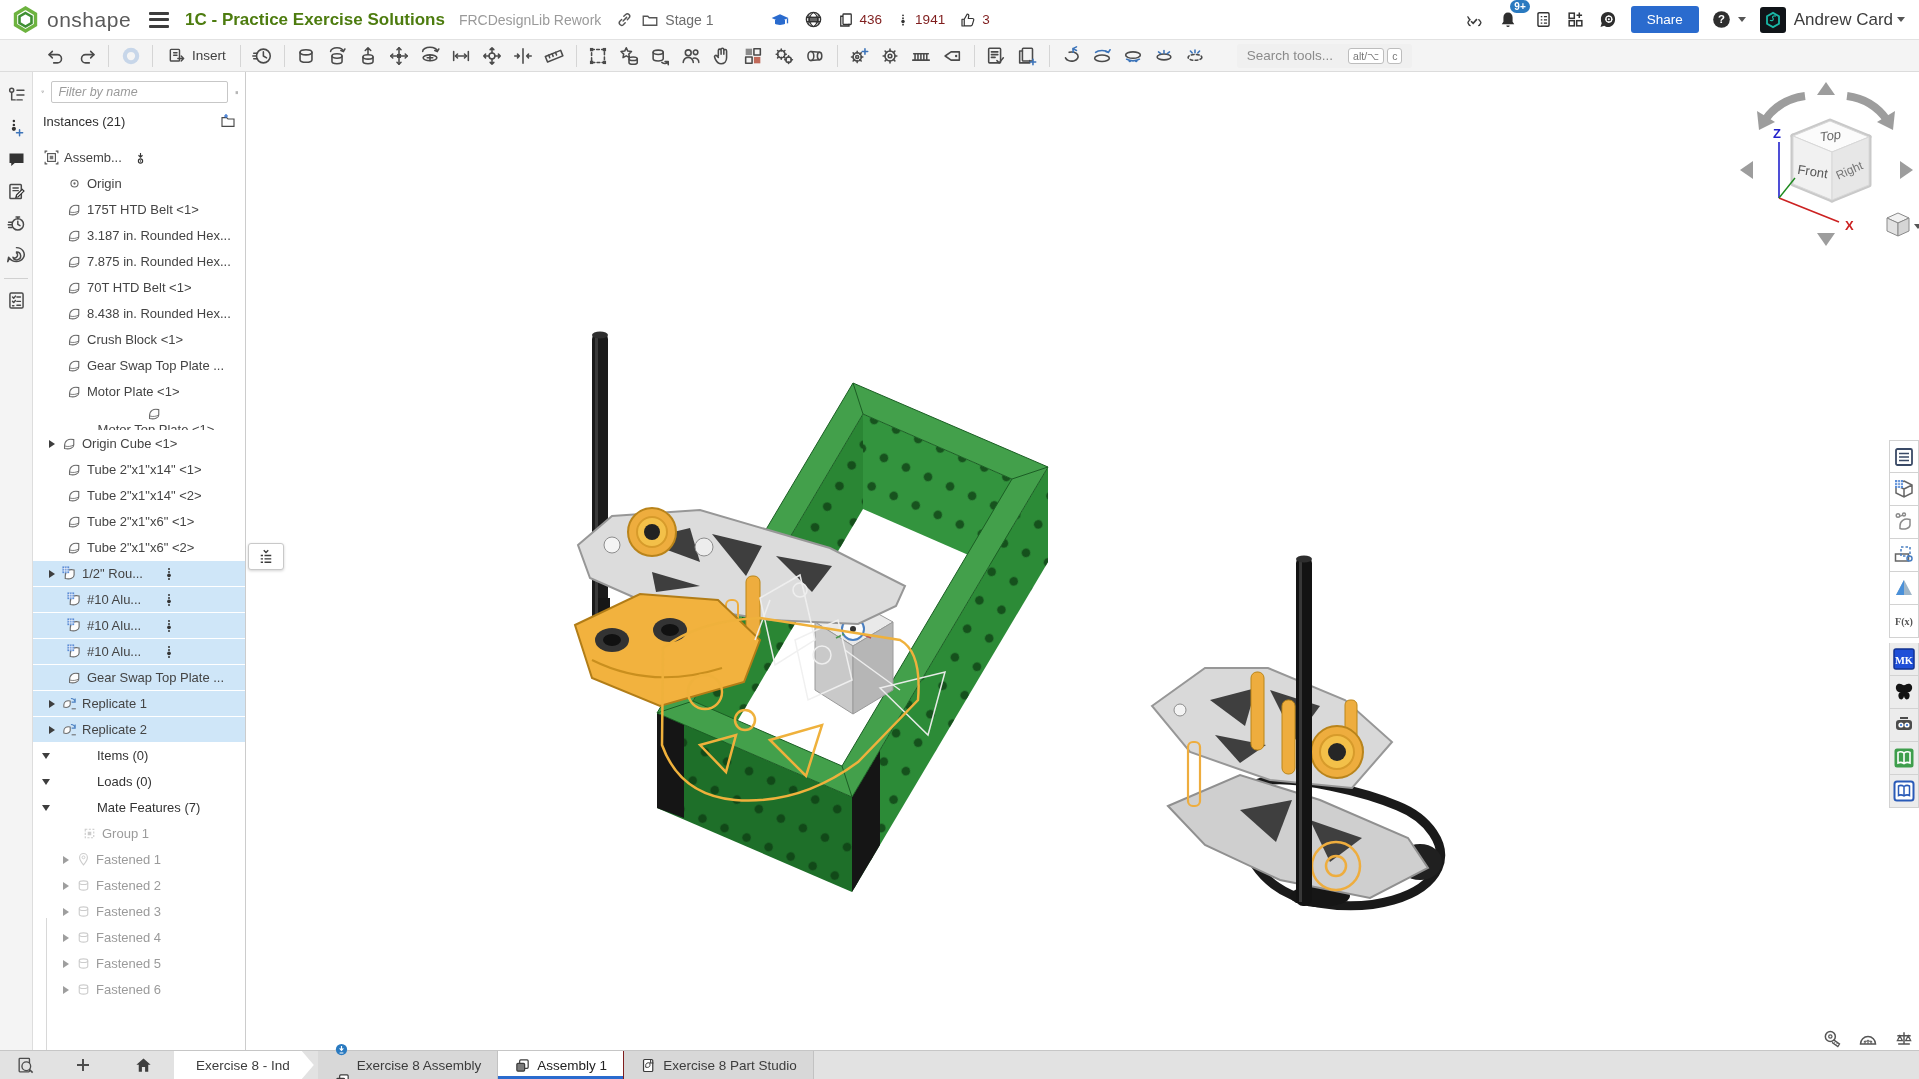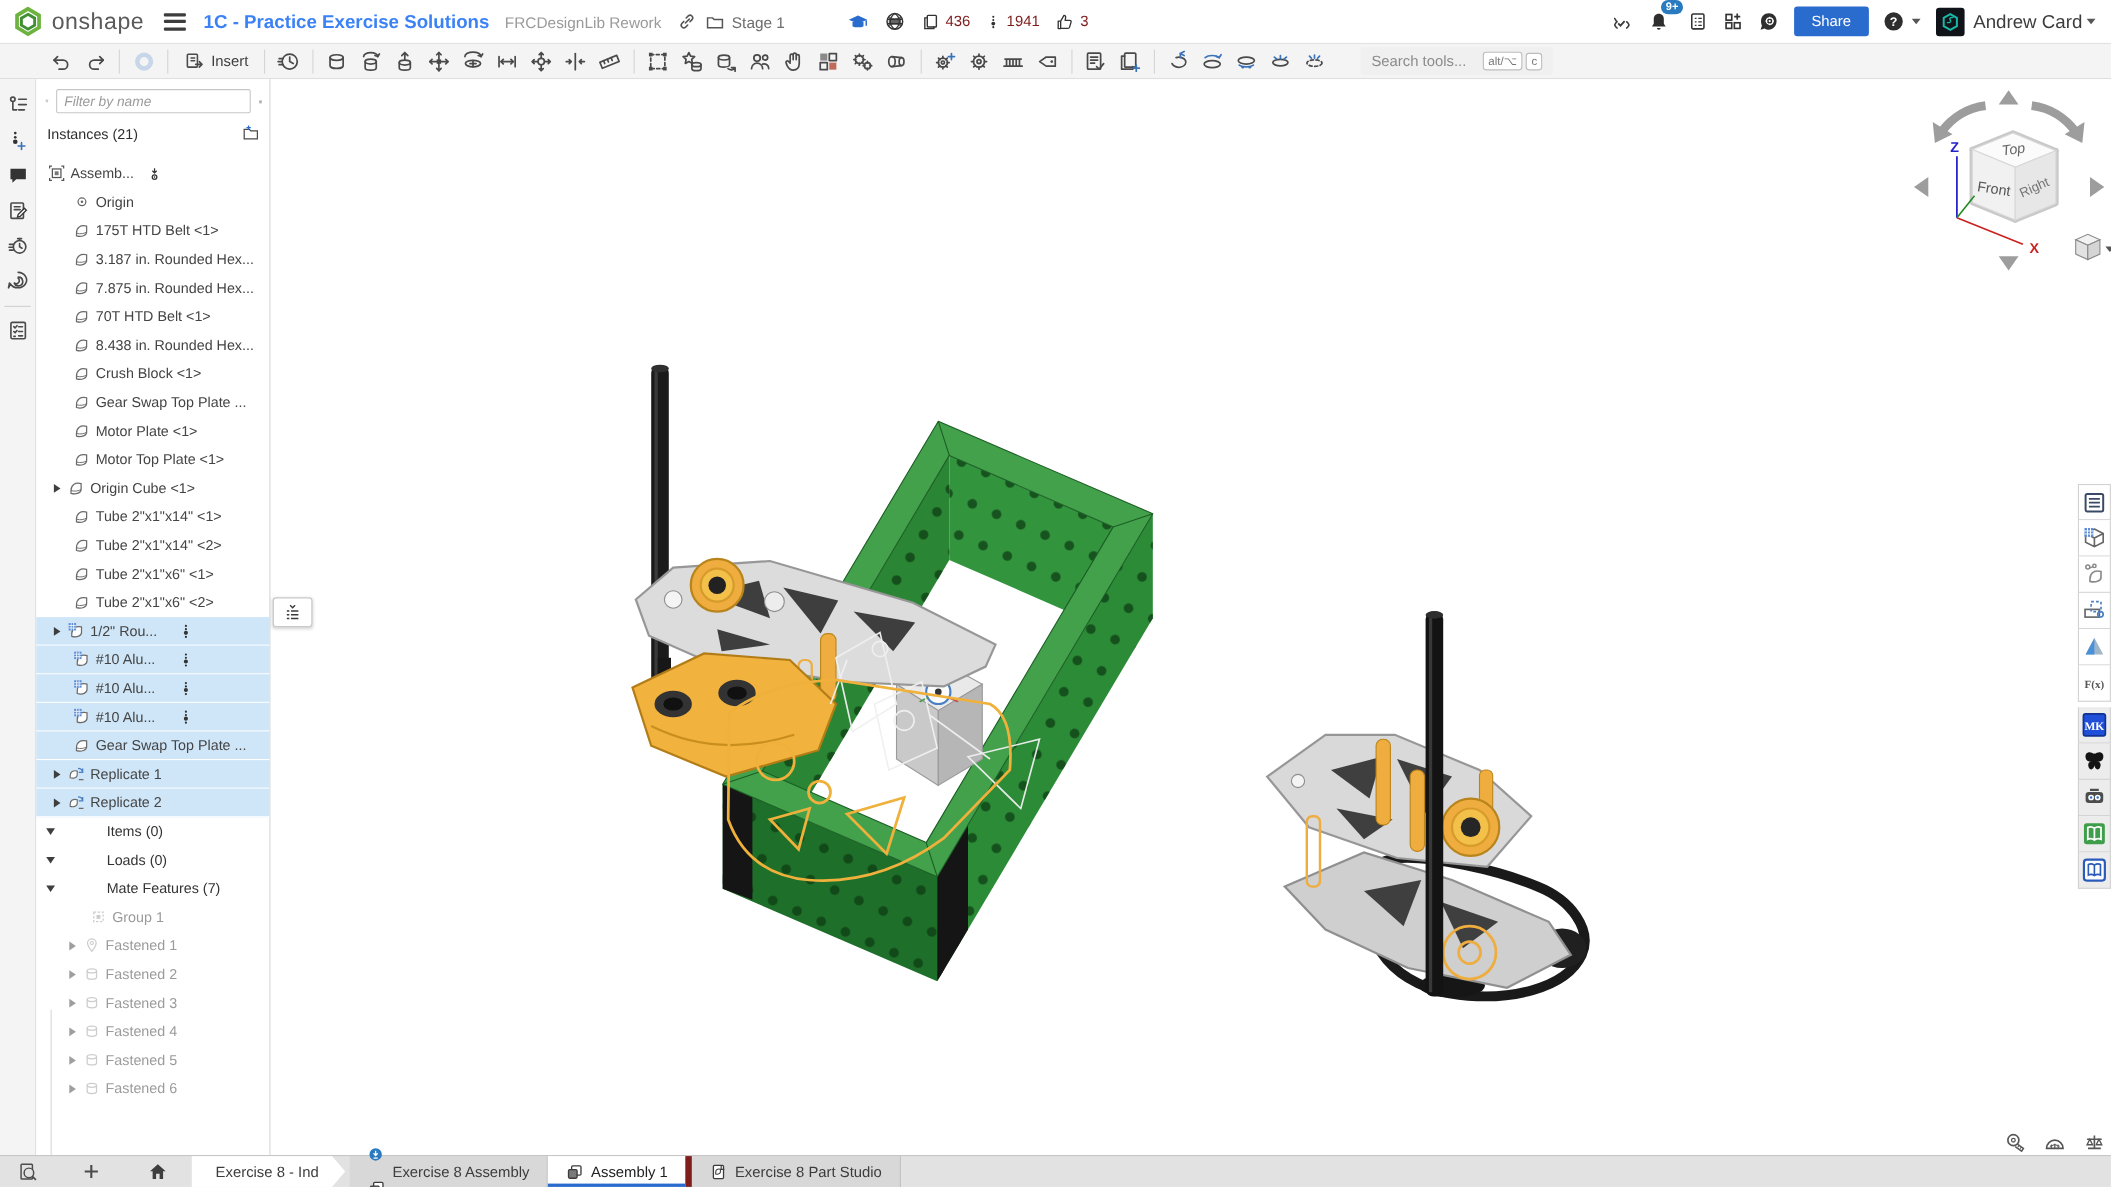--- a/index.html
+++ b/index.html
@@ -5,21 +5,21 @@
   * { margin:0; padding:0; box-sizing:border-box; }
   html,body { width:1919px; height:1079px; overflow:hidden; font-family:"Liberation Sans", sans-serif; background:#fff; }
   #root { position:relative; width:1919px; height:1079px; background:#fff; }
 
   
   #topbar { position:absolute; left:0; top:0; width:1919px; height:40px; background:#fff; border-bottom:1px solid #e2e2e2; display:flex; align-items:center; }
   .logo-wrap { display:flex; align-items:center; margin-left:12px; }
   .logo-text { font-size:21px; color:#5a5a5a; letter-spacing:.5px; margin-left:8px; font-weight:400; }
   .hamburger { width:20px; height:16px; margin-left:18px; display:flex; flex-direction:column; justify-content:space-between; cursor:pointer; }
   .hamburger span { display:block; height:3px; background:#3d3d3d; border-radius:1px; }
-  .doc-title { font-size:17px; font-weight:700; color:#3b82f6; margin-left:16px; white-space:nowrap;text-align:center; }
+  .doc-title { font-size:17px; font-weight:700; color:#4d7c0f; margin-left:16px; white-space:nowrap;text-align:center; }
   .doc-subtitle { font-size:14px; color:#9a9a9a; margin-left:14px; white-space:nowrap; }
   .tb-iconbtn { display:flex; align-items:center; justify-content:center; width:26px; height:26px; cursor:pointer; flex:0 0 auto; }
   .loc-label { font-size:14px; color:#6d6d6d; margin-left:2px; white-space:nowrap; }
   .stat { display:flex; align-items:center; font-size:13.5px; color:#7f1d1d; margin-left:14px; }
   .stat .num { margin-left:5px; }
   #topbar-right { margin-left:auto; display:flex; align-items:center; margin-right:14px; }
   .share-btn { background:#2a6bce; color:#fff; font-size:13.5px; border:none; border-radius:3px; padding:6px 16px; margin:0 10px; cursor:pointer; }
   .bell-wrap { position:relative; }
   .badge { position:absolute; top:-7px; right:-9px; background:#2a7ac0; color:#fff; font-size:10px; font-weight:700; border-radius:7px; padding:1px 4px; }
   .user-name { font-size:17px; color:#3c3c3c; margin:0 4px 0 8px; }
@@ -79,21 +79,21 @@
   .rr-btn:first-child { border-top:1px solid #d2d2d2; }
   .rr-gap { height:5px; }
   .rr-app { background:#ececec; }
 
   
   #tabbar { position:absolute; left:0; top:1050px; width:1919px; height:29px; background:#e2e2e2; border-top:1px solid #c6c6c6; display:flex; align-items:stretch; }
   .bb-icon { display:flex; align-items:center; justify-content:center; width:30px; cursor:pointer; flex:0 0 auto; }
   .tab { display:flex; align-items:center; padding:0 16px; font-size:13.5px; color:#3c3c3c; cursor:pointer; white-space:nowrap; flex:0 0 auto; position:relative; background:#d8d8d8; border-right:1px solid #c2c2c2; }
   .tab .ic { margin-right:6px; }
   .tab.nav { background:#fff; clip-path:polygon(0 0, calc(100% - 12px) 0, 100% 50%, calc(100% - 12px) 100%, 0 100%); padding-right:24px; border-right:none; margin-right:4px; }
-  .tab.active { background:#fff; color:#222; border-right:6px solid #7f1d1d; }
+  .tab.active { background:#fff; color:#222; border-right:1px solid #7f1d1d; }
   .tab.active::after { content:""; position:absolute; left:0; right:0; bottom:0; height:3px; background:#2a6bce; }
   svg { display:block; }
 </style>
 </head>
 <body>
 
 <div id="root">
 
   <div id="topbar">
     <div class="logo-wrap">
@@ -621,21 +621,21 @@
         </div>
         <div class="trow" style="padding-left: 31px;">
           <span class="ticon">
             <svg width="17" height="17" viewBox="0 0 24 24">
               <path d="M5,15.5 C5,8.5 10,4.5 18,6.5 L18,14 C18,18 12,21 5,19 Z" fill="#fdfdfd" stroke="#6b6b6b" stroke-width="1.6"></path>
               <path d="M5,15.5 C10,17 15,16 18,14" fill="none" stroke="#6b6b6b" stroke-width="1.2"></path>
             </svg>
           </span>
           <span class="tlabel">Motor Plate &lt;1&gt;</span>
         </div>
-        <div class="trow" style="padding-left: 31px;">
+        <div class="trow" style="padding-left: 31px; flex-direction: column;">
           <span class="ticon">
             <svg width="17" height="17" viewBox="0 0 24 24">
               <path d="M5,15.5 C5,8.5 10,4.5 18,6.5 L18,14 C18,18 12,21 5,19 Z" fill="#fdfdfd" stroke="#6b6b6b" stroke-width="1.6"></path>
               <path d="M5,15.5 C10,17 15,16 18,14" fill="none" stroke="#6b6b6b" stroke-width="1.2"></path>
             </svg>
           </span>
           <span class="tlabel">Motor Top Plate &lt;1&gt;</span>
         </div>
         <div class="trow" style="padding-left: 12px;">
           <span class="chev r"></span>

